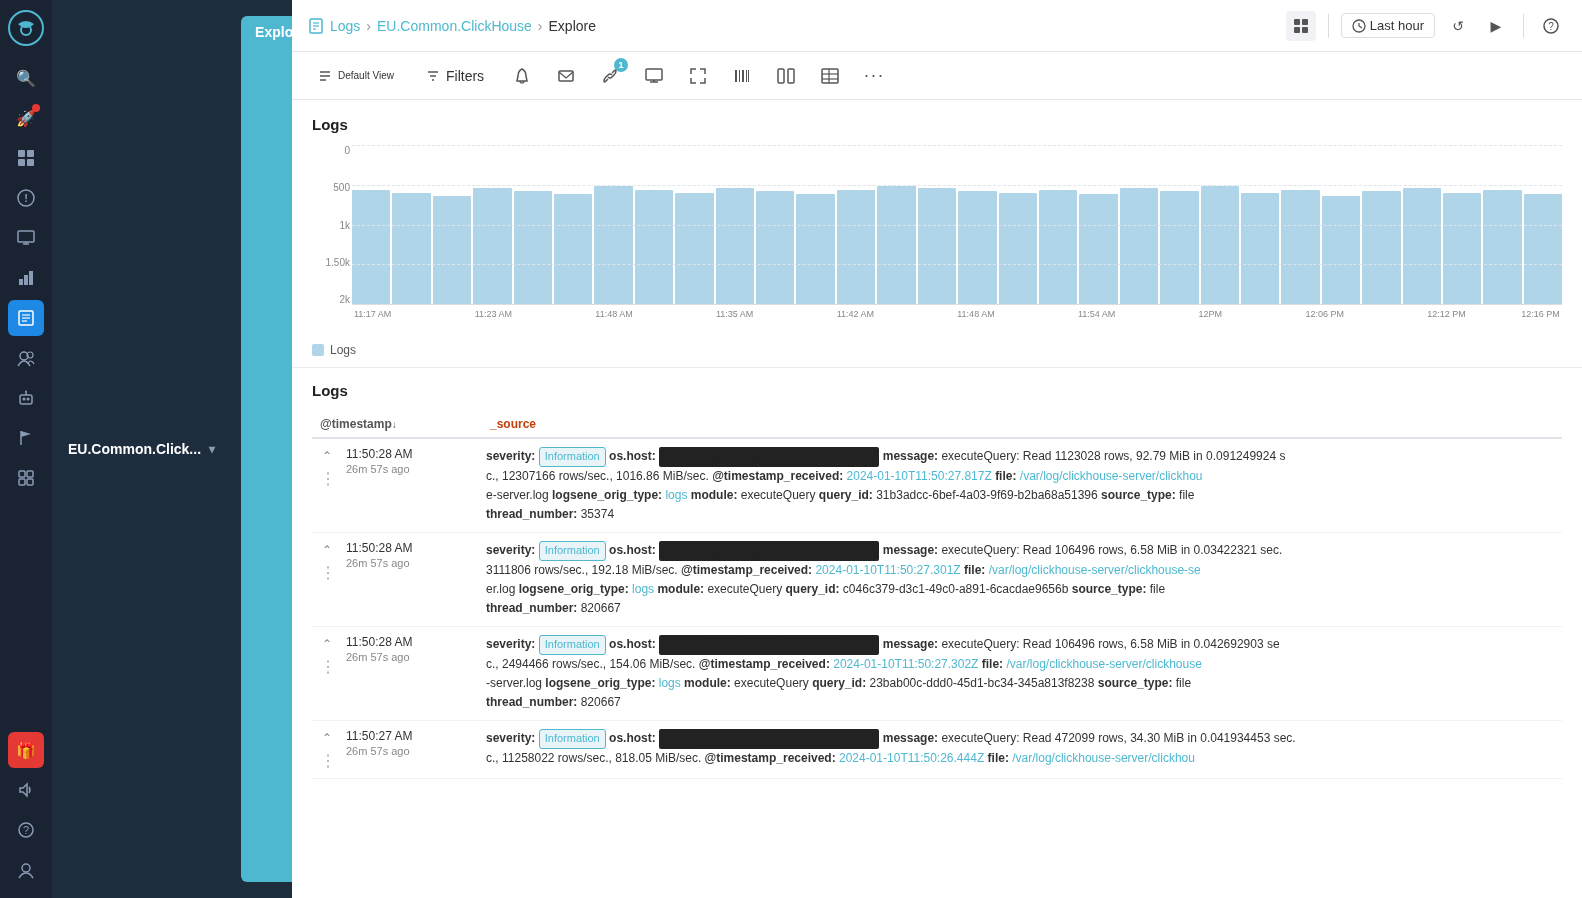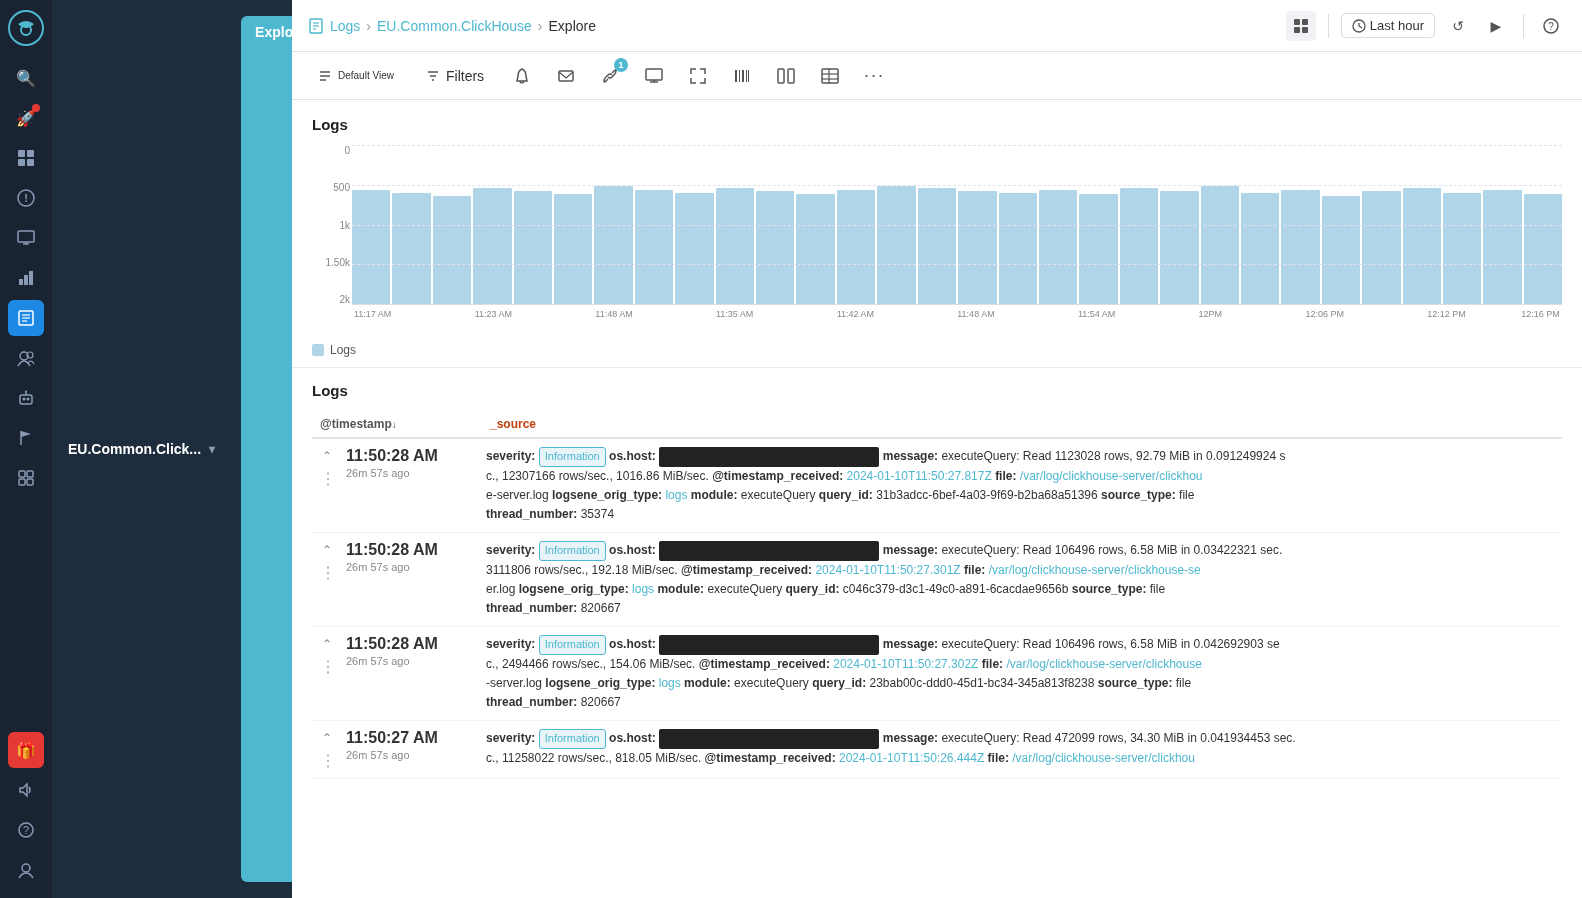--- a/index.html
+++ b/index.html
@@ -387,21 +387,21 @@
       padding-top: 2px;
       cursor: pointer;
       color: #888;
     }
     .log-expand-btn .chevrons { font-size: 12px; }
     .log-expand-btn .dots { font-size: 16px; letter-spacing: -2px; color: #aaa; margin-top: 2px; }
     .log-timestamp {
       min-width: 130px;
       color: #333;
     }
-    .log-timestamp .time { font-weight: 700; font-size: 16px; }
+    .log-timestamp .time { font-weight: 400; font-size: 12px; }
     .log-timestamp .ago { font-size: 11px; color: #888; margin-top: 2px; }
     .log-message {
       flex: 1;
       line-height: 1.6;
       color: #333;
       font-size: 12px;
       word-break: break-all;
     }
     .log-key {
       color: #333;

